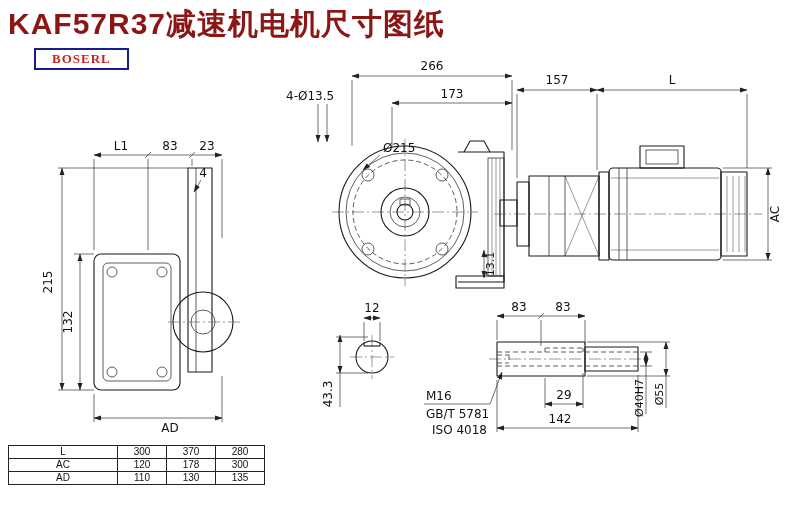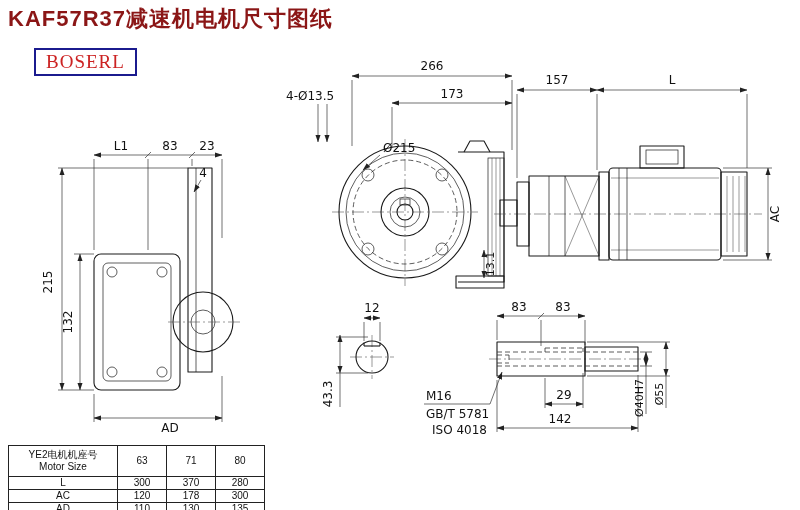--- a/index.html
+++ b/index.html
@@ -1,25 +1,25 @@
 <!DOCTYPE html>
 <html style="--title: #8b1616; --logo_border: #1b1b8e; --logo_text: #cc2222; --line: #1a1a1a;"><head>
 <meta charset="utf-8">
 <style>
   :root{
     --title:#8b1616; --logo_border:#1b1b8e; --logo_text:#cc2222; --line:#1a1a1a;
   }
   html,body{margin:0;padding:0;background:#fff;}
   body{width:800px;height:510px;overflow:hidden;position:relative;
        font-family:"Liberation Sans","DejaVu Sans",sans-serif;color:#111;}
-  .page-title{position:absolute;left:8px;top:4px;font-size:22px;font-weight:bold;
+  .page-title{position:absolute;left:8px;top:4px;font-size:30px;font-weight:bold;
        color:var(--title);letter-spacing:1px;}
   .logo-box{position:absolute;left:34px;top:48px;border:2px solid var(--logo_border);
        color:var(--logo_text);font-family:"Liberation Serif","DejaVu Serif",serif;
-       font-size:19px;font-weight:normal;padding:1px 10px;background:#fff;letter-spacing:1px;}
+       font-size:13px;font-weight:bold;padding:1px 16px;background:#fff;letter-spacing:1px;}
   .drawing{position:absolute;left:0;top:0;}
   
   .ol{stroke:#1a1a1a;stroke-width:1.1;fill:none;stroke-linejoin:round;}
   .ol2{stroke:#1a1a1a;stroke-width:0.7;fill:none;}
   .dl{stroke:#333;stroke-width:0.7;fill:none;}
   .cl{stroke:#555;stroke-width:0.6;fill:none;stroke-dasharray:12 3 2 3;}
   .hl{stroke:#333;stroke-width:0.5;fill:none;}
   .dsh{stroke:#333;stroke-width:0.8;fill:none;stroke-dasharray:5 3;}
   svg text{font-family:"DejaVu Sans","Liberation Sans",sans-serif;font-size:12px;fill:#111;}
   svg text.sm{font-size:11px;}
@@ -227,29 +227,20 @@
     <text class="sm" x="663" y="394" text-anchor="middle" transform="rotate(-90 663 394)">Ø55</text>
   </g>
 </svg>
 </div>
 
 <div class="page-title">KAF57R37减速机电机尺寸图纸</div>
 <div class="logo-box">BOSERL</div>
 
 <table class="size-table">
   <tbody>
-      <tr class="hdr">
-    <td class="c0">
-      <div>YE2电机机座号</div>
-      <div>Motor Size</div>
-    </td>
-    <td class="cd">63</td>
-    <td class="cd">71</td>
-    <td class="cd">80</td>
-  </tr>
   <tr class="r">
     <td class="c0">L</td>
     <td class="cd">300</td>
     <td class="cd">370</td>
     <td class="cd">280</td>
   </tr>
   <tr class="r">
     <td class="c0">AC</td>
     <td class="cd">120</td>
     <td class="cd">178</td>

